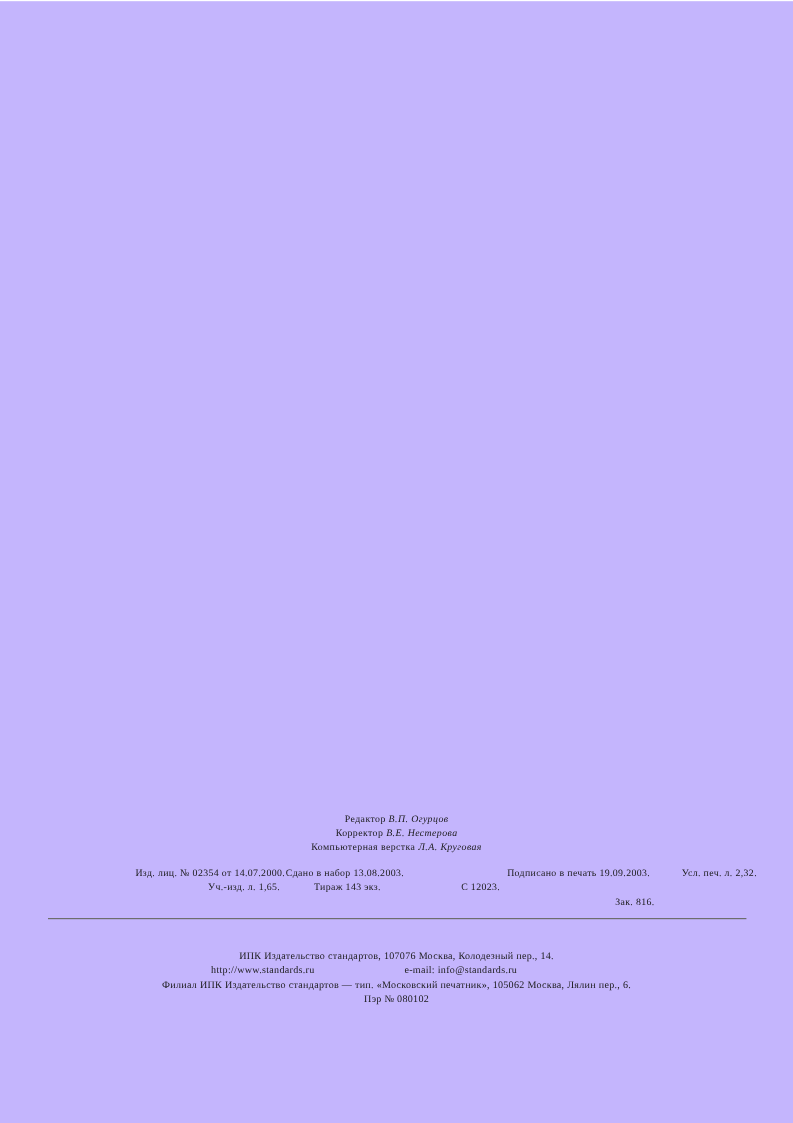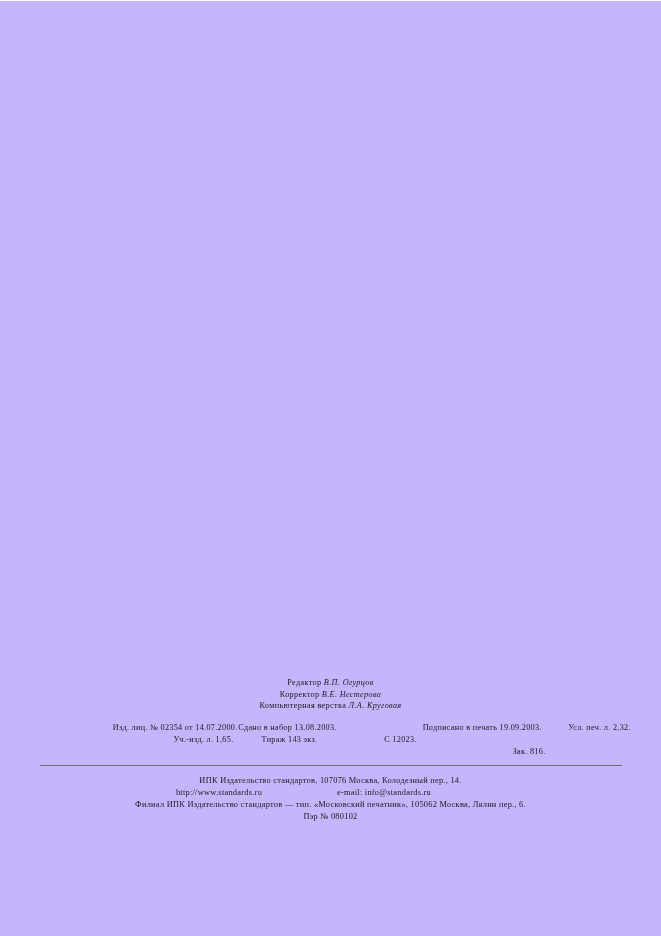--- a/index.html
+++ b/index.html
@@ -65,21 +65,21 @@
   .line2 .t3 { width: 110px; text-align: center; }
   .line2 .t4 { width: 90px; text-align: right; margin-top: 12px; }
 
   .rule {
     margin: 7px auto 0 auto;
     width: 582px;
     height: 0;
     border-top: 1px solid #6d6d6d;
   }
   .publisher {
-    margin-top: 9px;
+    margin-top: 25px;
     font-size: 8.4px;
     line-height: 12.2px;
     letter-spacing: 0.25px;
   }
   .publisher .web {
     display: flex;
     justify-content: center;
     gap: 33px;
   }
   .publisher .web .w1 { width: 170px; text-align: center; }

